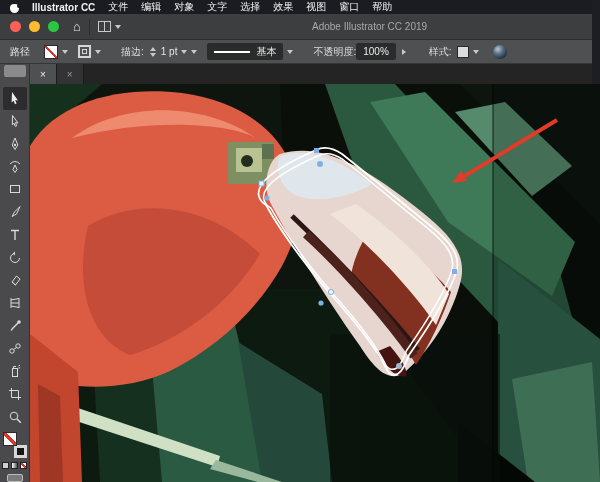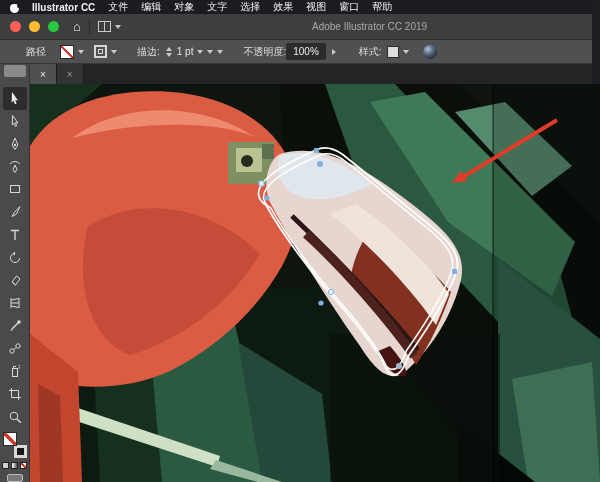--- a/index.html
+++ b/index.html
@@ -16,21 +16,21 @@
   #menubar .mi { cursor:default; }
 
   
   #appbar { top:14px; height:26px; background:#3d3e40; border-bottom:1px solid #2e2e30; padding-left:10px; }
   .tl { width:11px; height:11px; border-radius:50%; margin-right:8px; }
   #appbar .home { color:#e8e8e8; font-size:13px; margin:0 8px 0 6px; }
   #appbar .sep { width:1px; height:16px; background:#2c2c2e; margin-right:8px; }
   #appbar .title { position:absolute; left:312px; color:#a9a9a9; font-size:10px; }
 
   
-  #controlbar { top:40px; height:24px; background:#4f5052; border-bottom:1px solid #353537; color:#e6e6e6; font-size:10px; padding-left:26px; }
+  #controlbar { top:40px; height:24px; background:#4f5052; border-bottom:1px solid #353537; color:#e6e6e6; font-size:10px; padding-left:10px; }
   .chv { width:0; height:0; border:3px solid transparent; border-top:4px solid #c9c9c9; margin:4px 0 0 4px; }
   .chr { width:0; height:0; border:3px solid transparent; border-left:4px solid #c9c9c9; margin-left:6px; }
   .swatch-none { width:14px; height:14px; background:
       linear-gradient(45deg, transparent 42%, #d6392f 42%, #d6392f 58%, transparent 58%), #fff;
       border:1px solid #2a2a2a; margin-left:14px; }
   .swatch-stroke { width:13px; height:13px; border:2px solid #d6d6d6; background:transparent;
       display:flex; align-items:center; justify-content:center; margin-left:10px; }
   .swatch-stroke i { width:5px; height:5px; border:1px solid #d6d6d6; display:block; }
   .lbl { margin-left:20px; color:#dedede; }
   .stp { display:flex; flex-direction:column; gap:2px; margin-left:6px; }
@@ -116,20 +116,24 @@
     </span>
   <span class="chv"></span>
   <span class="lbl">描边:</span>
   <span class="stp">
       <b class="u"></b>
       <b class="d"></b>
     </span>
   <span class="val">1 pt</span>
   <span class="chv"></span>
   <span class="chv"></span>
+  <span class="fld">
+    <i class="ln"></i>
+    <span>基本</span>
+  </span>
   <span class="chv"></span>
   <span class="lbl">不透明度:</span>
   <span class="fld" style="margin-left:0">
     <span>100%</span>
   </span>
   <span class="chr"></span>
   <span class="lbl">样式:</span>
   <span class="style-swatch"></span>
   <span class="chv"></span>
   <span class="globe"></span>

